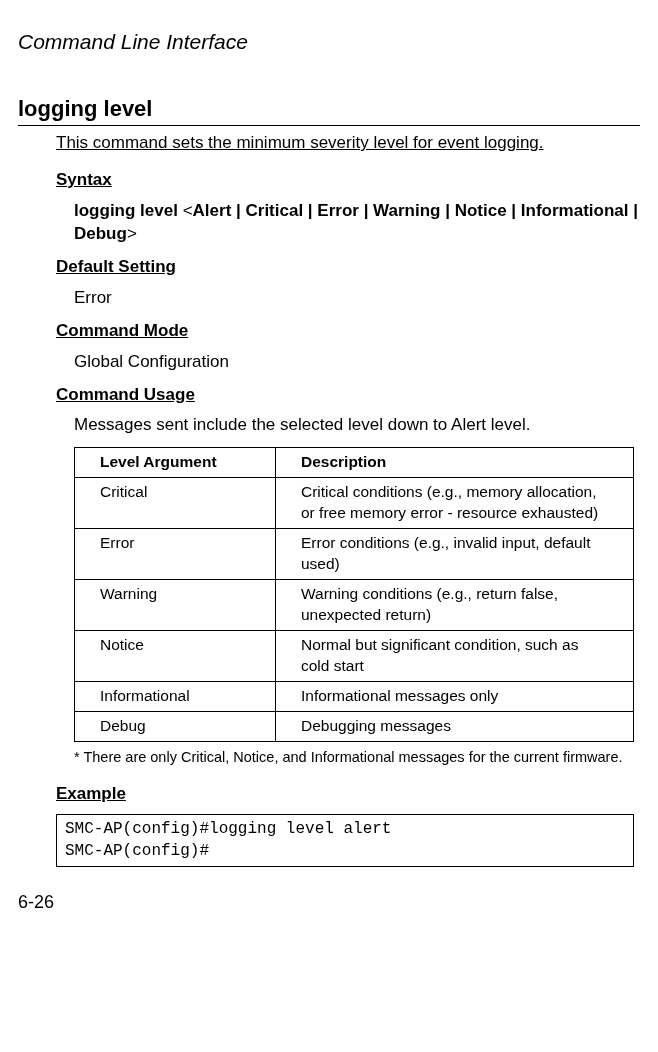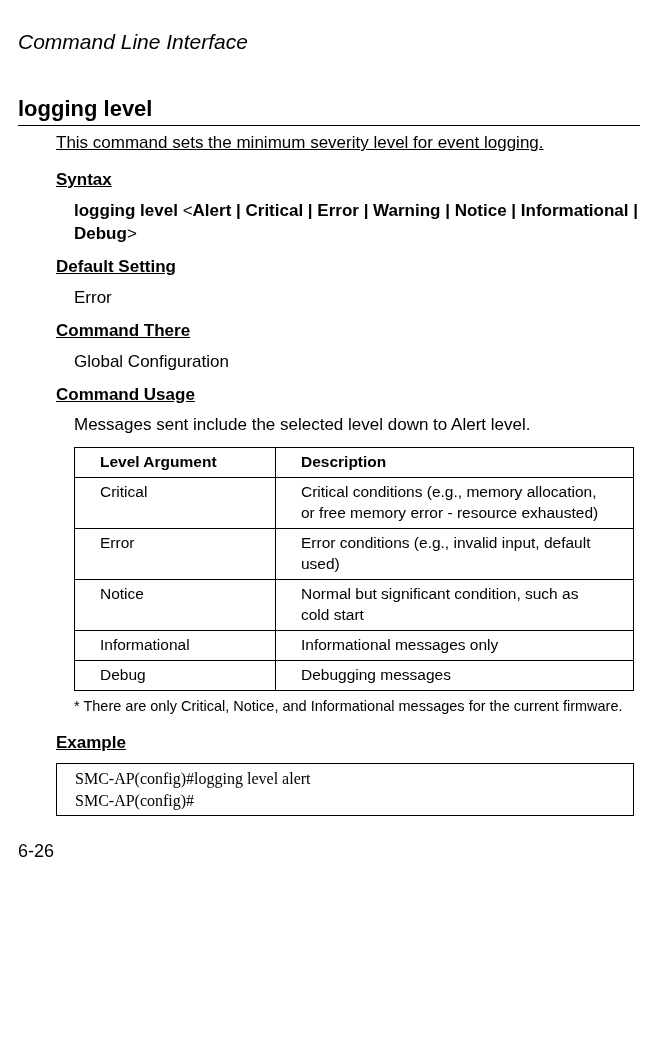--- a/index.html
+++ b/index.html
@@ -64,23 +64,23 @@
   .footnote {
     font-size: 14.5px;
     margin-left: 66px;
     text-indent: -10px;
     margin-top: 4px;
     margin-bottom: 16px;
     max-width: 560px;
   }
   .code-block {
     border: 1px solid #000;
-    font-family: Liberation Serif, serif;
+    font-family: Liberation Mono, monospace;
     font-size: 16px;
-    padding: 4px 18px;
+    padding: 4px 8px;
     margin-left: 38px;
     margin-right: 0;
     width: 578px;
     box-sizing: border-box;
     white-space: pre;
     margin-bottom: 14px;
   }
   .page-number {
     font-size: 18px;
     margin-top: 23px;
@@ -96,41 +96,45 @@
 <div class="desc indent-1">This command sets the minimum severity level for event logging.</div>
 
 <div class="subhead indent-1">Syntax</div>
 <div class="syntax-line indent-2">
   logging level <span class="lt">&lt;</span>Alert | Critical | Error | Warning | Notice | Informational | Debug<span class="gt">&gt;</span>
 </div>
 
 <div class="subhead indent-1">Default Setting</div>
 <div class="body-text indent-2">Error</div>
 
-<div class="subhead indent-1">Command There</div>
+<div class="subhead indent-1">Command Mode</div>
 <div class="body-text indent-2">Global Configuration</div>
 
 <div class="subhead indent-1">Command Usage</div>
 <div class="body-text indent-2">Messages sent include the selected level down to Alert level.</div>
 
 <table class="levels">
   <thead>
     <tr>
       <th class="col-arg">Level Argument</th>
       <th>Description</th>
     </tr>
   </thead>
   <tbody>
     <tr>
       <td>Critical</td>
       <td>Critical conditions (e.g., memory allocation, or free memory error - resource exhausted)</td>
     </tr>
     <tr>
       <td>Error</td>
       <td>Error conditions (e.g., invalid input, default used)</td>
+    </tr>
+    <tr>
+      <td>Warning</td>
+      <td>Warning conditions (e.g., return false, unexpected return)</td>
     </tr>
     <tr>
       <td>Notice</td>
       <td>Normal but significant condition, such as cold start</td>
     </tr>
     <tr>
       <td>Informational</td>
       <td>Informational messages only</td>
     </tr>
     <tr>

